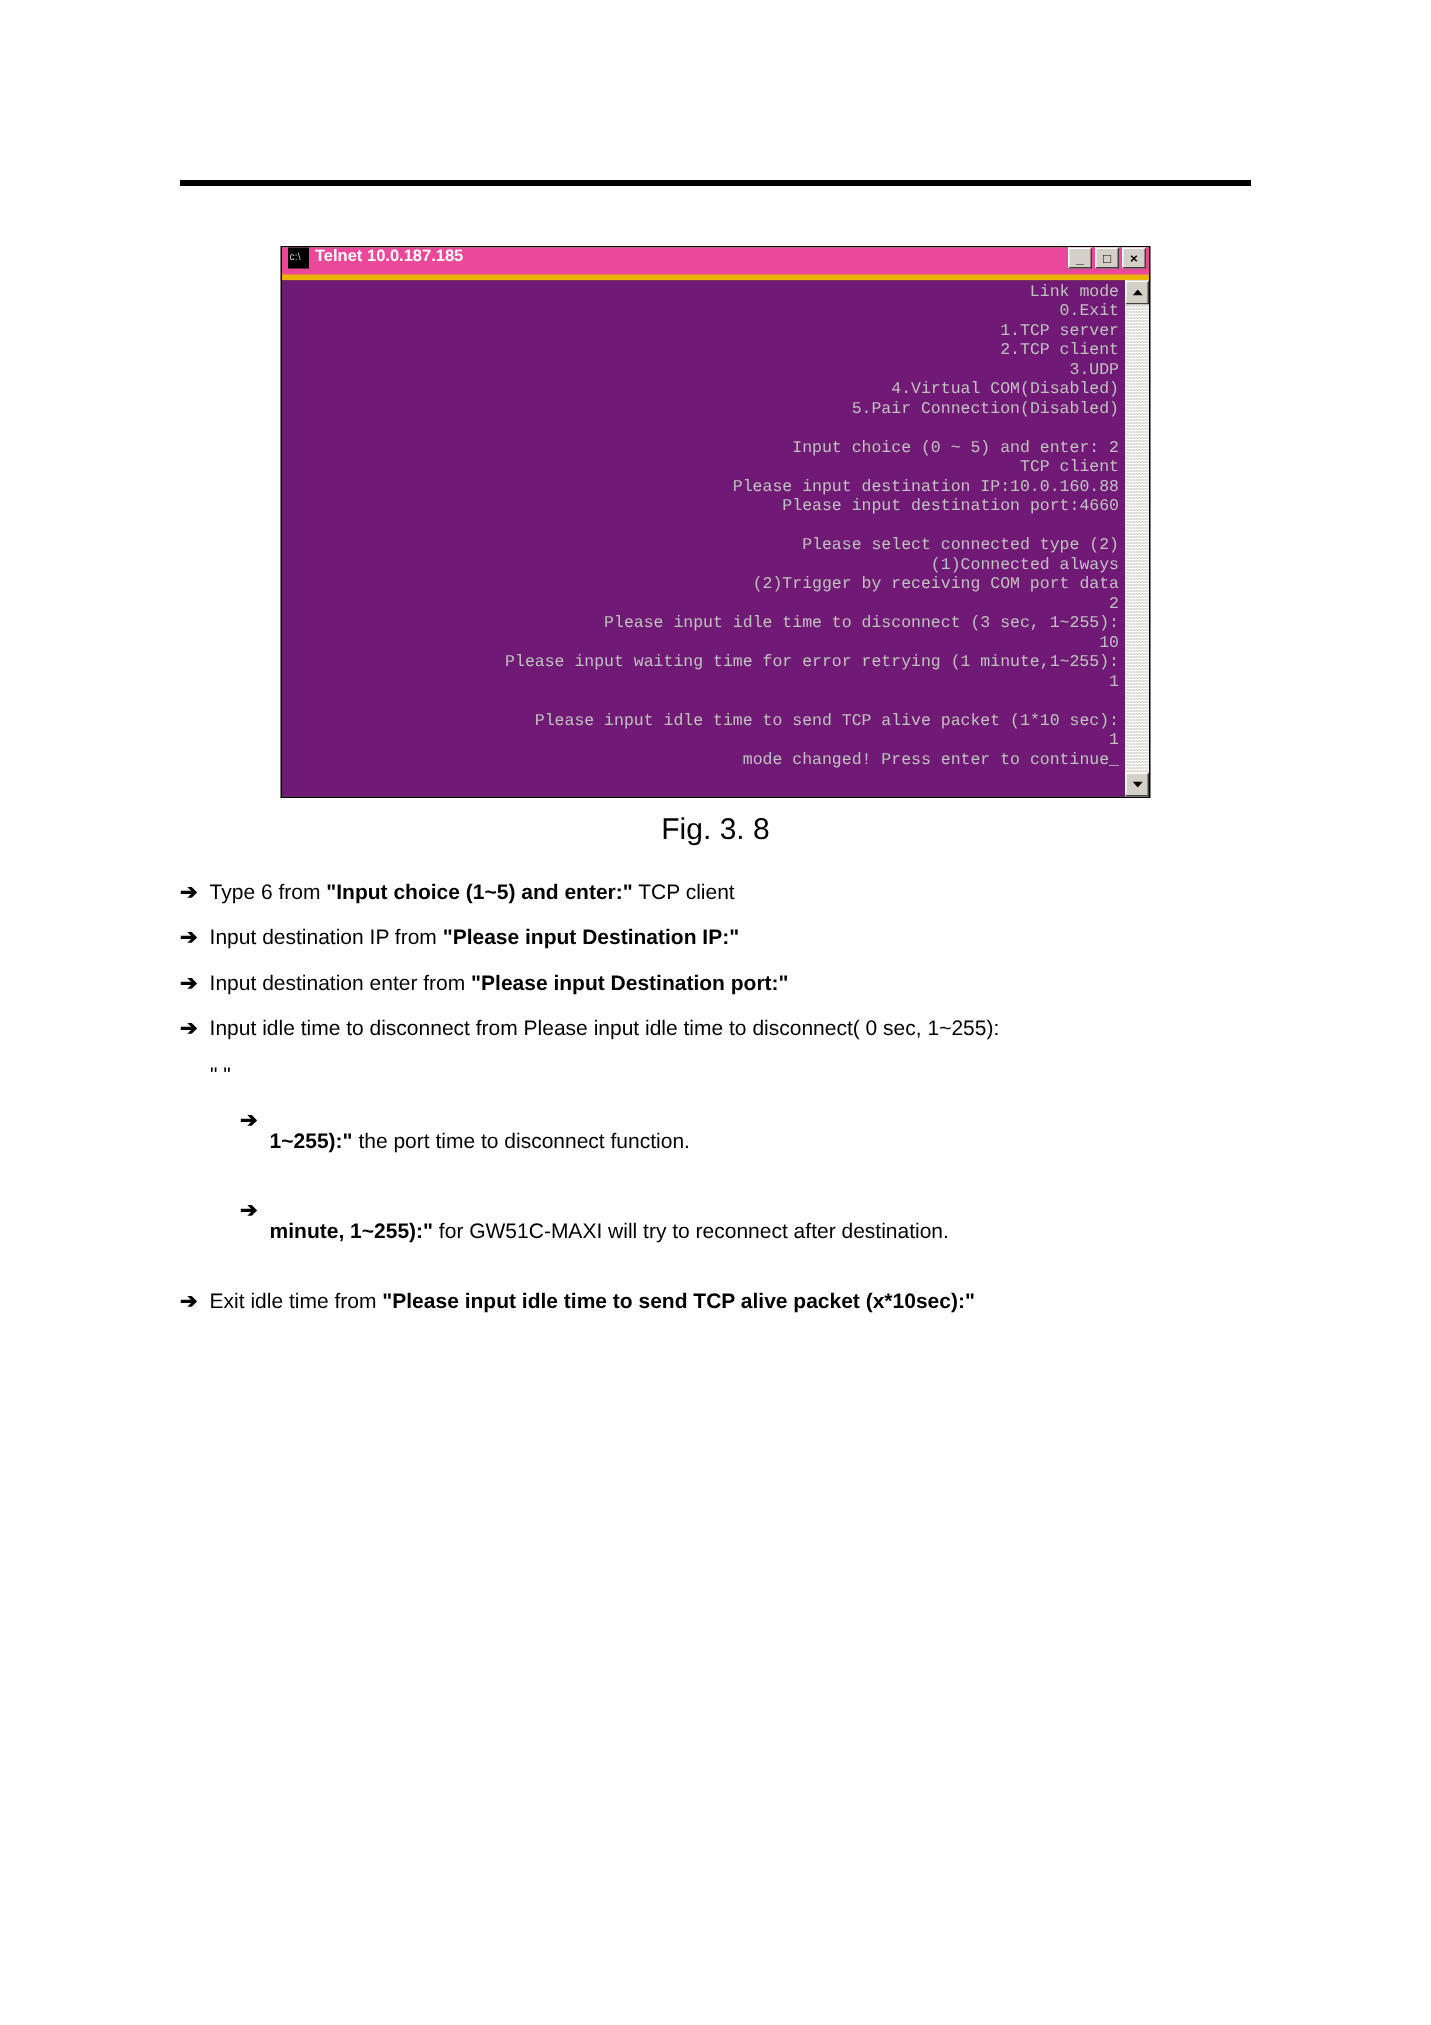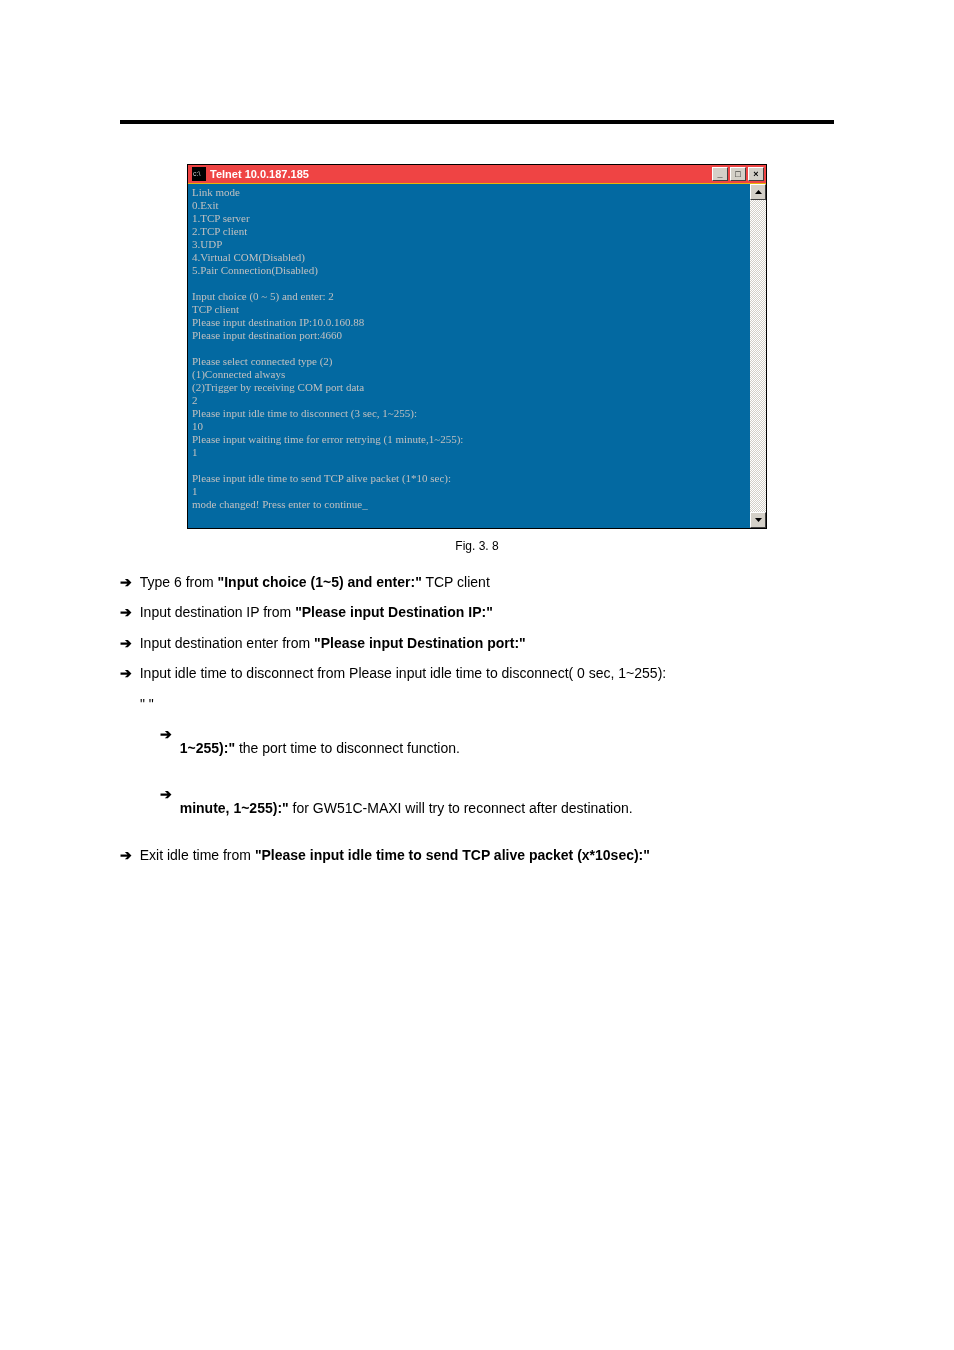--- a/index.html
+++ b/index.html
@@ -16,28 +16,27 @@
     border-top: 4px solid #000;
     margin: 60px 0 40px 0;
   }
   .telnet-window {
     margin: 20px auto 10px auto;
     width: 580px;
     border: 1px solid #000;
     box-sizing: border-box;
   }
   .titlebar {
-    background: #ef4444;
+    background: #ec4899;
     color: #fff;
     display: flex;
-    align-items: center;
     height: 18px;
     font-size: 11px;
     font-family: Tahoma, sans-serif;
-    border-bottom: 1px solid #eab308;
+    border-bottom: 4px solid #eab308;
   }
   .titlebar .icon {
     width: 14px;
     height: 14px;
     margin: 0 4px;
     display: inline-block;
     background: #000;
     position: relative;
   }
   .titlebar .icon::after {
@@ -68,29 +67,30 @@
     line-height: 12px;
     text-align: center;
     color: #000;
     box-sizing: border-box;
   }
   .client {
     background: #000;
     display: flex;
   }
   .terminal {
-    background: #0369a1;
+    background: #701a75;
     color: #c0c0c0;
-    font-family: Liberation Serif, serif;
+    font-family: Liberation Mono, monospace;
     font-size: 11px;
     line-height: 13px;
     padding: 2px 4px;
     white-space: pre;
     flex: 1 1 auto;
     min-height: 340px;
+    text-align: right;
   }
   .scrollbar {
     width: 16px;
     background: #d4d0c8;
     display: flex;
     flex-direction: column;
   }
   .sb-btn {
     height: 16px;
     background: #d4d0c8;
@@ -101,21 +101,21 @@
     display: flex;
     align-items: center;
     justify-content: center;
   }
   .sb-track {
     flex: 1 1 auto;
     background: repeating-conic-gradient(#d4d0c8 0% 25%, #fff 0% 50%) 50% / 2px 2px;
   }
   .caption {
     text-align: center;
-    font-size: 12px;
+    font-size: 20px;
     margin: 6px 0 18px 0;
   }
   .content {
     font-size: 14px;
     line-height: 1.6;
   }
   .row {
     display: flex;
     align-items: flex-start;
     margin: 8px 0;

